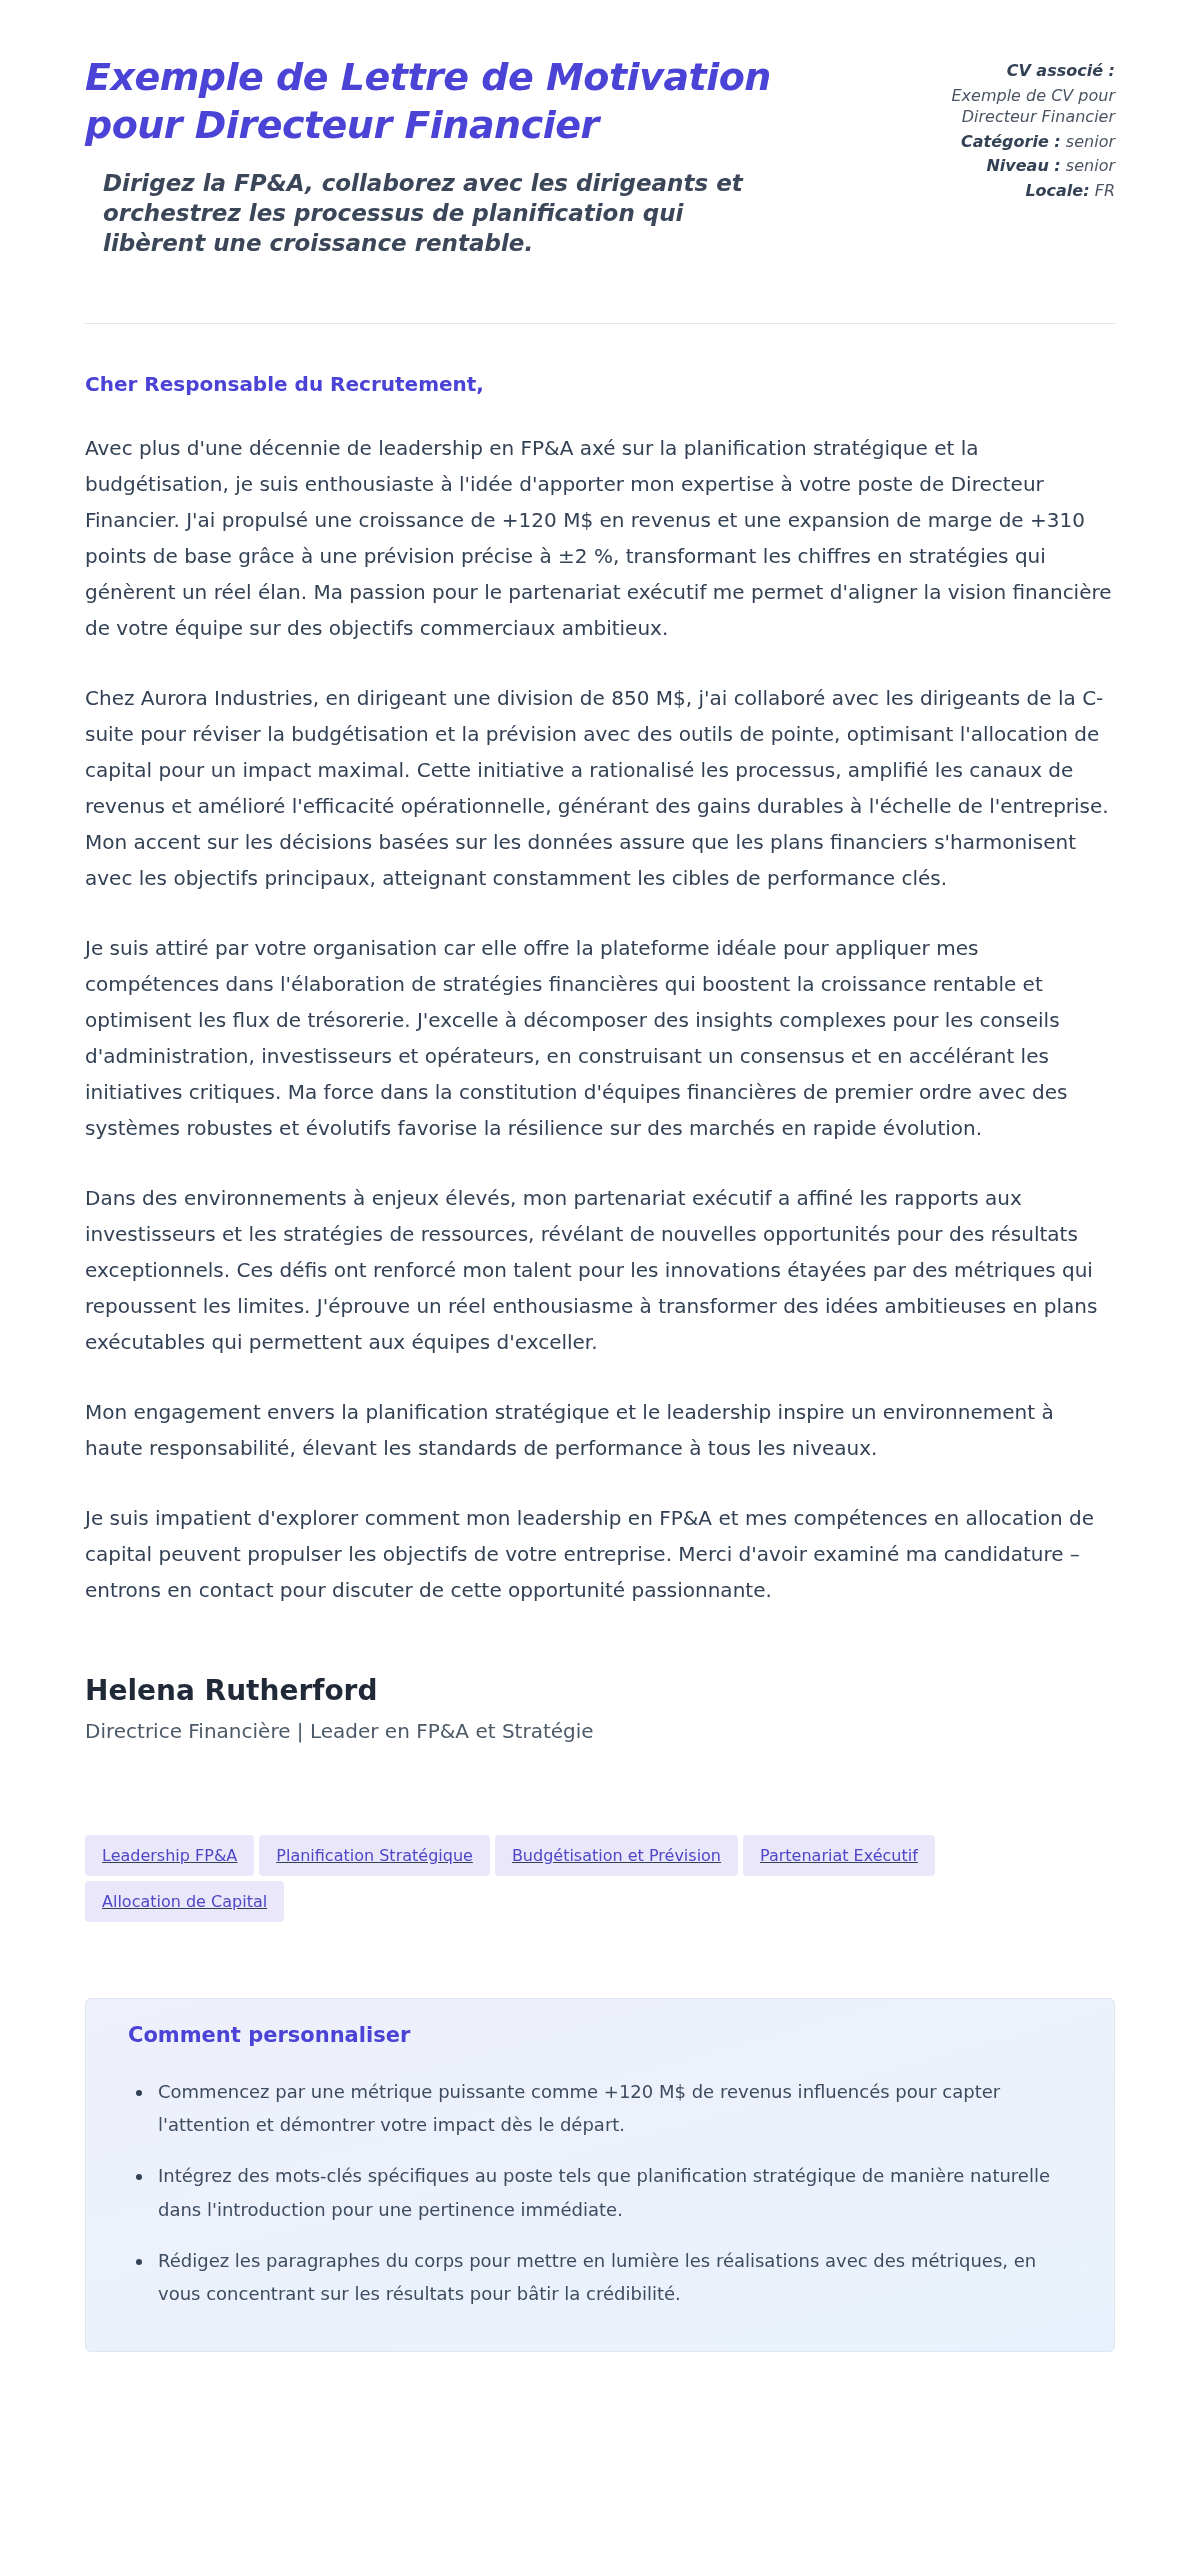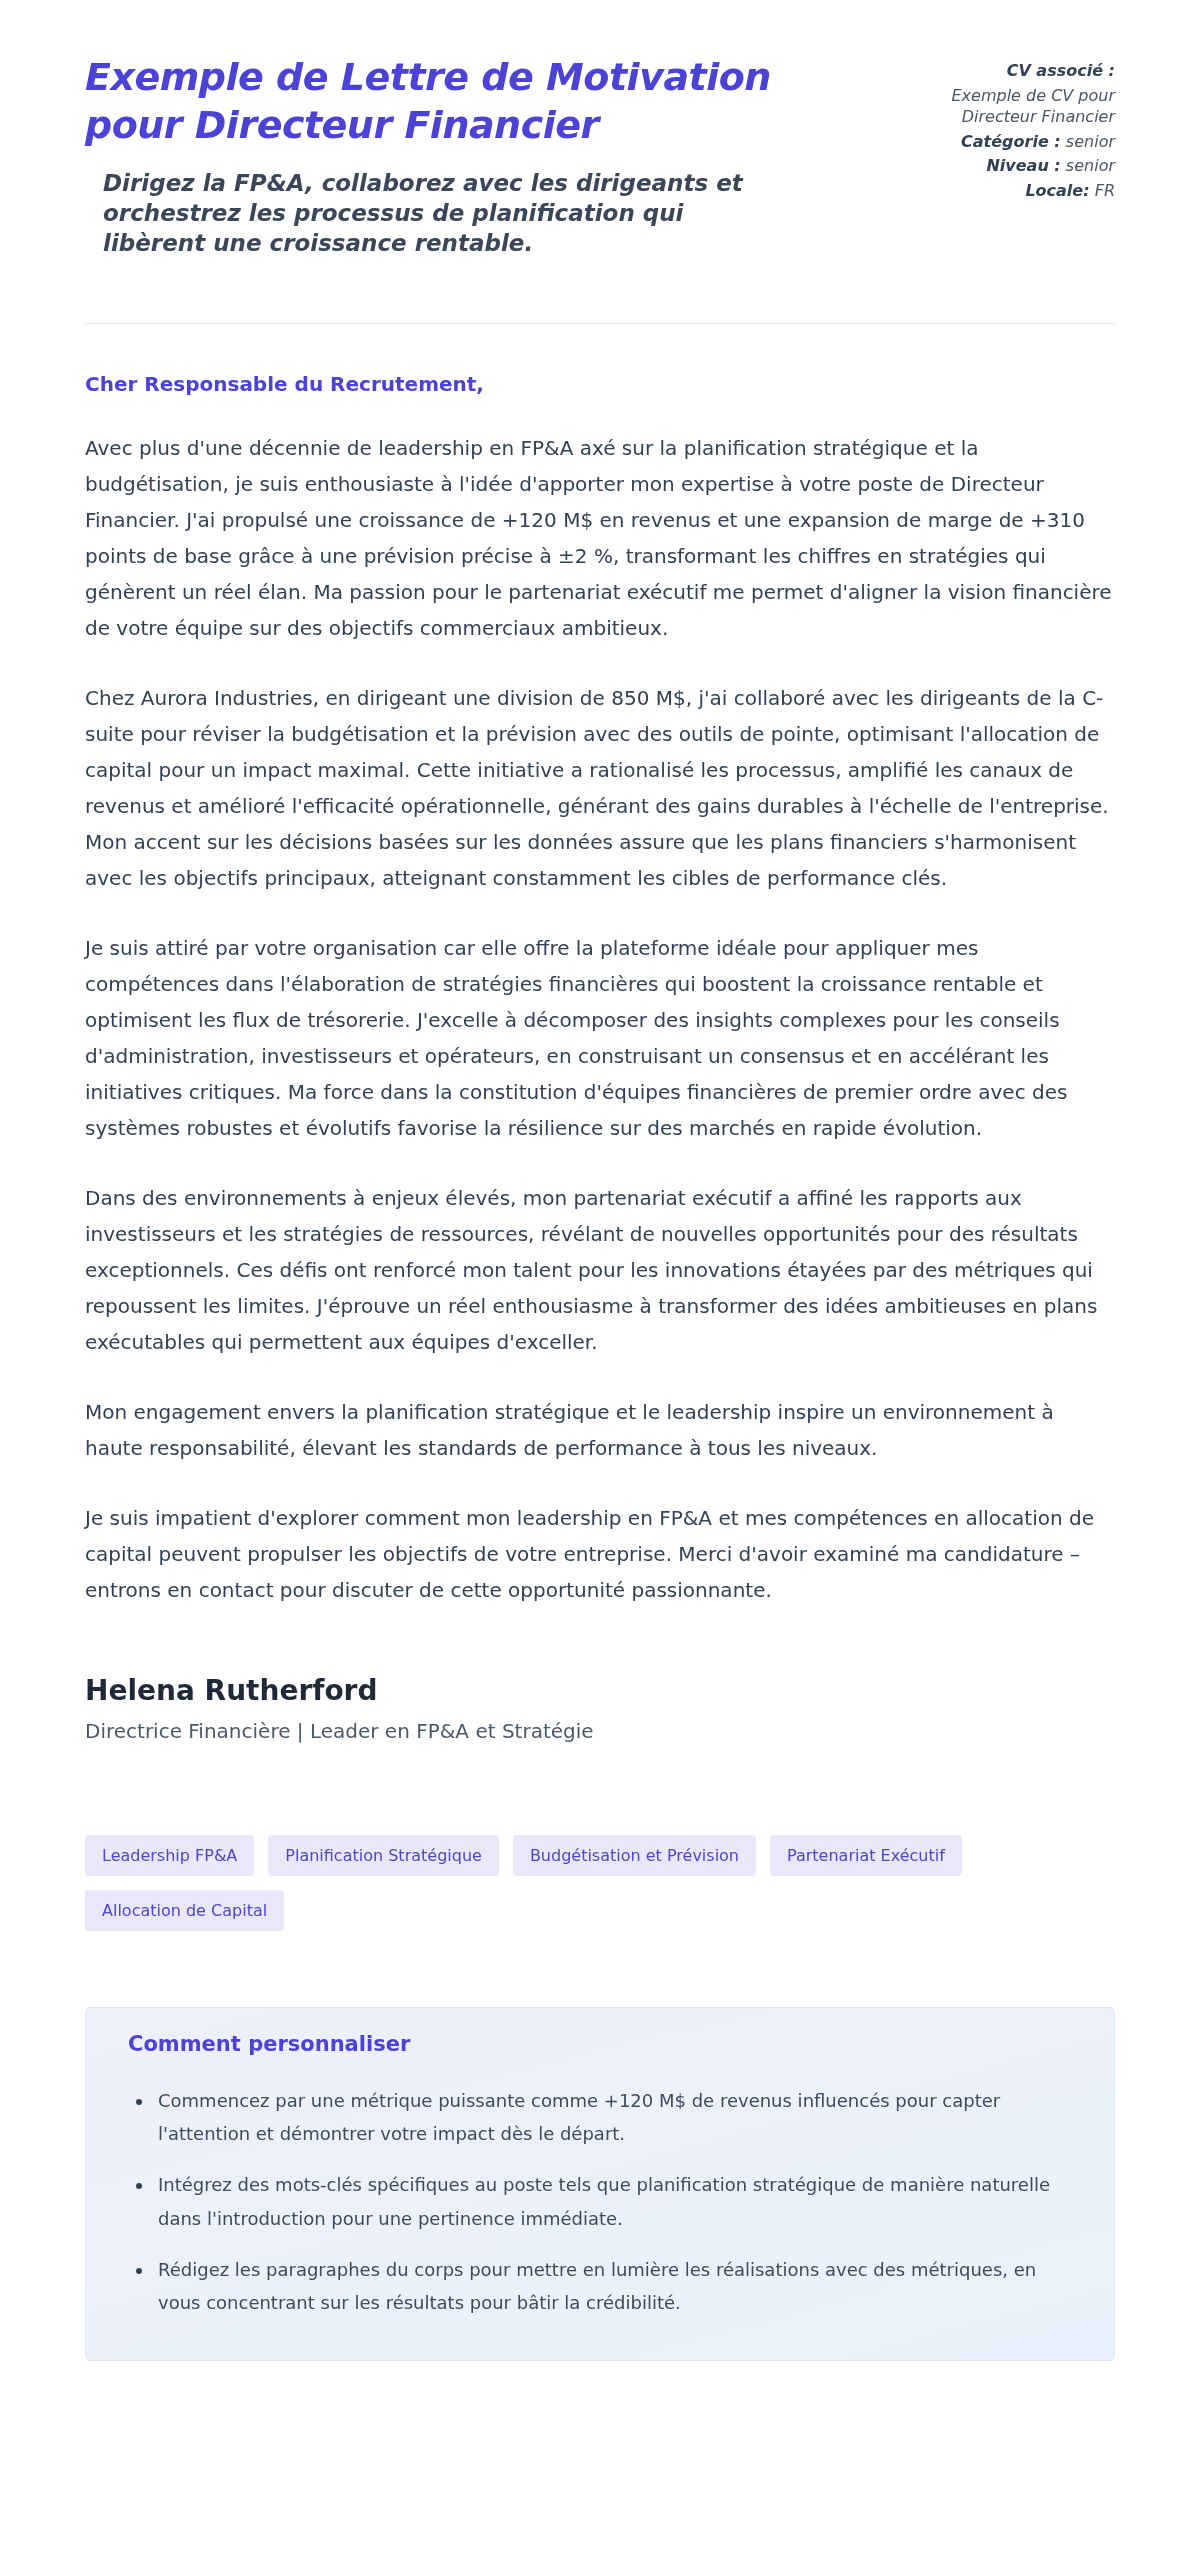--- a/index.html
+++ b/index.html
@@ -82,22 +82,23 @@
   .sig-title {
     margin: 12px 0 0 0;
     font-size: 20px;
     color: #4b5968;
   }
   
   .tags {
     margin-top: 92px;
     display: flex;
     flex-wrap: wrap;
-    gap: 14px;
+    gap: 5px;
     max-width: 1030px;
+    text-decoration: underline;
   }
   .tag {
     display: inline-block;
     background: #e9e7f9;
     color: #4f46c8;
     font-size: 16px;
     padding: 11px 17px;
     border-radius: 4px;
     cursor: pointer;
   }

